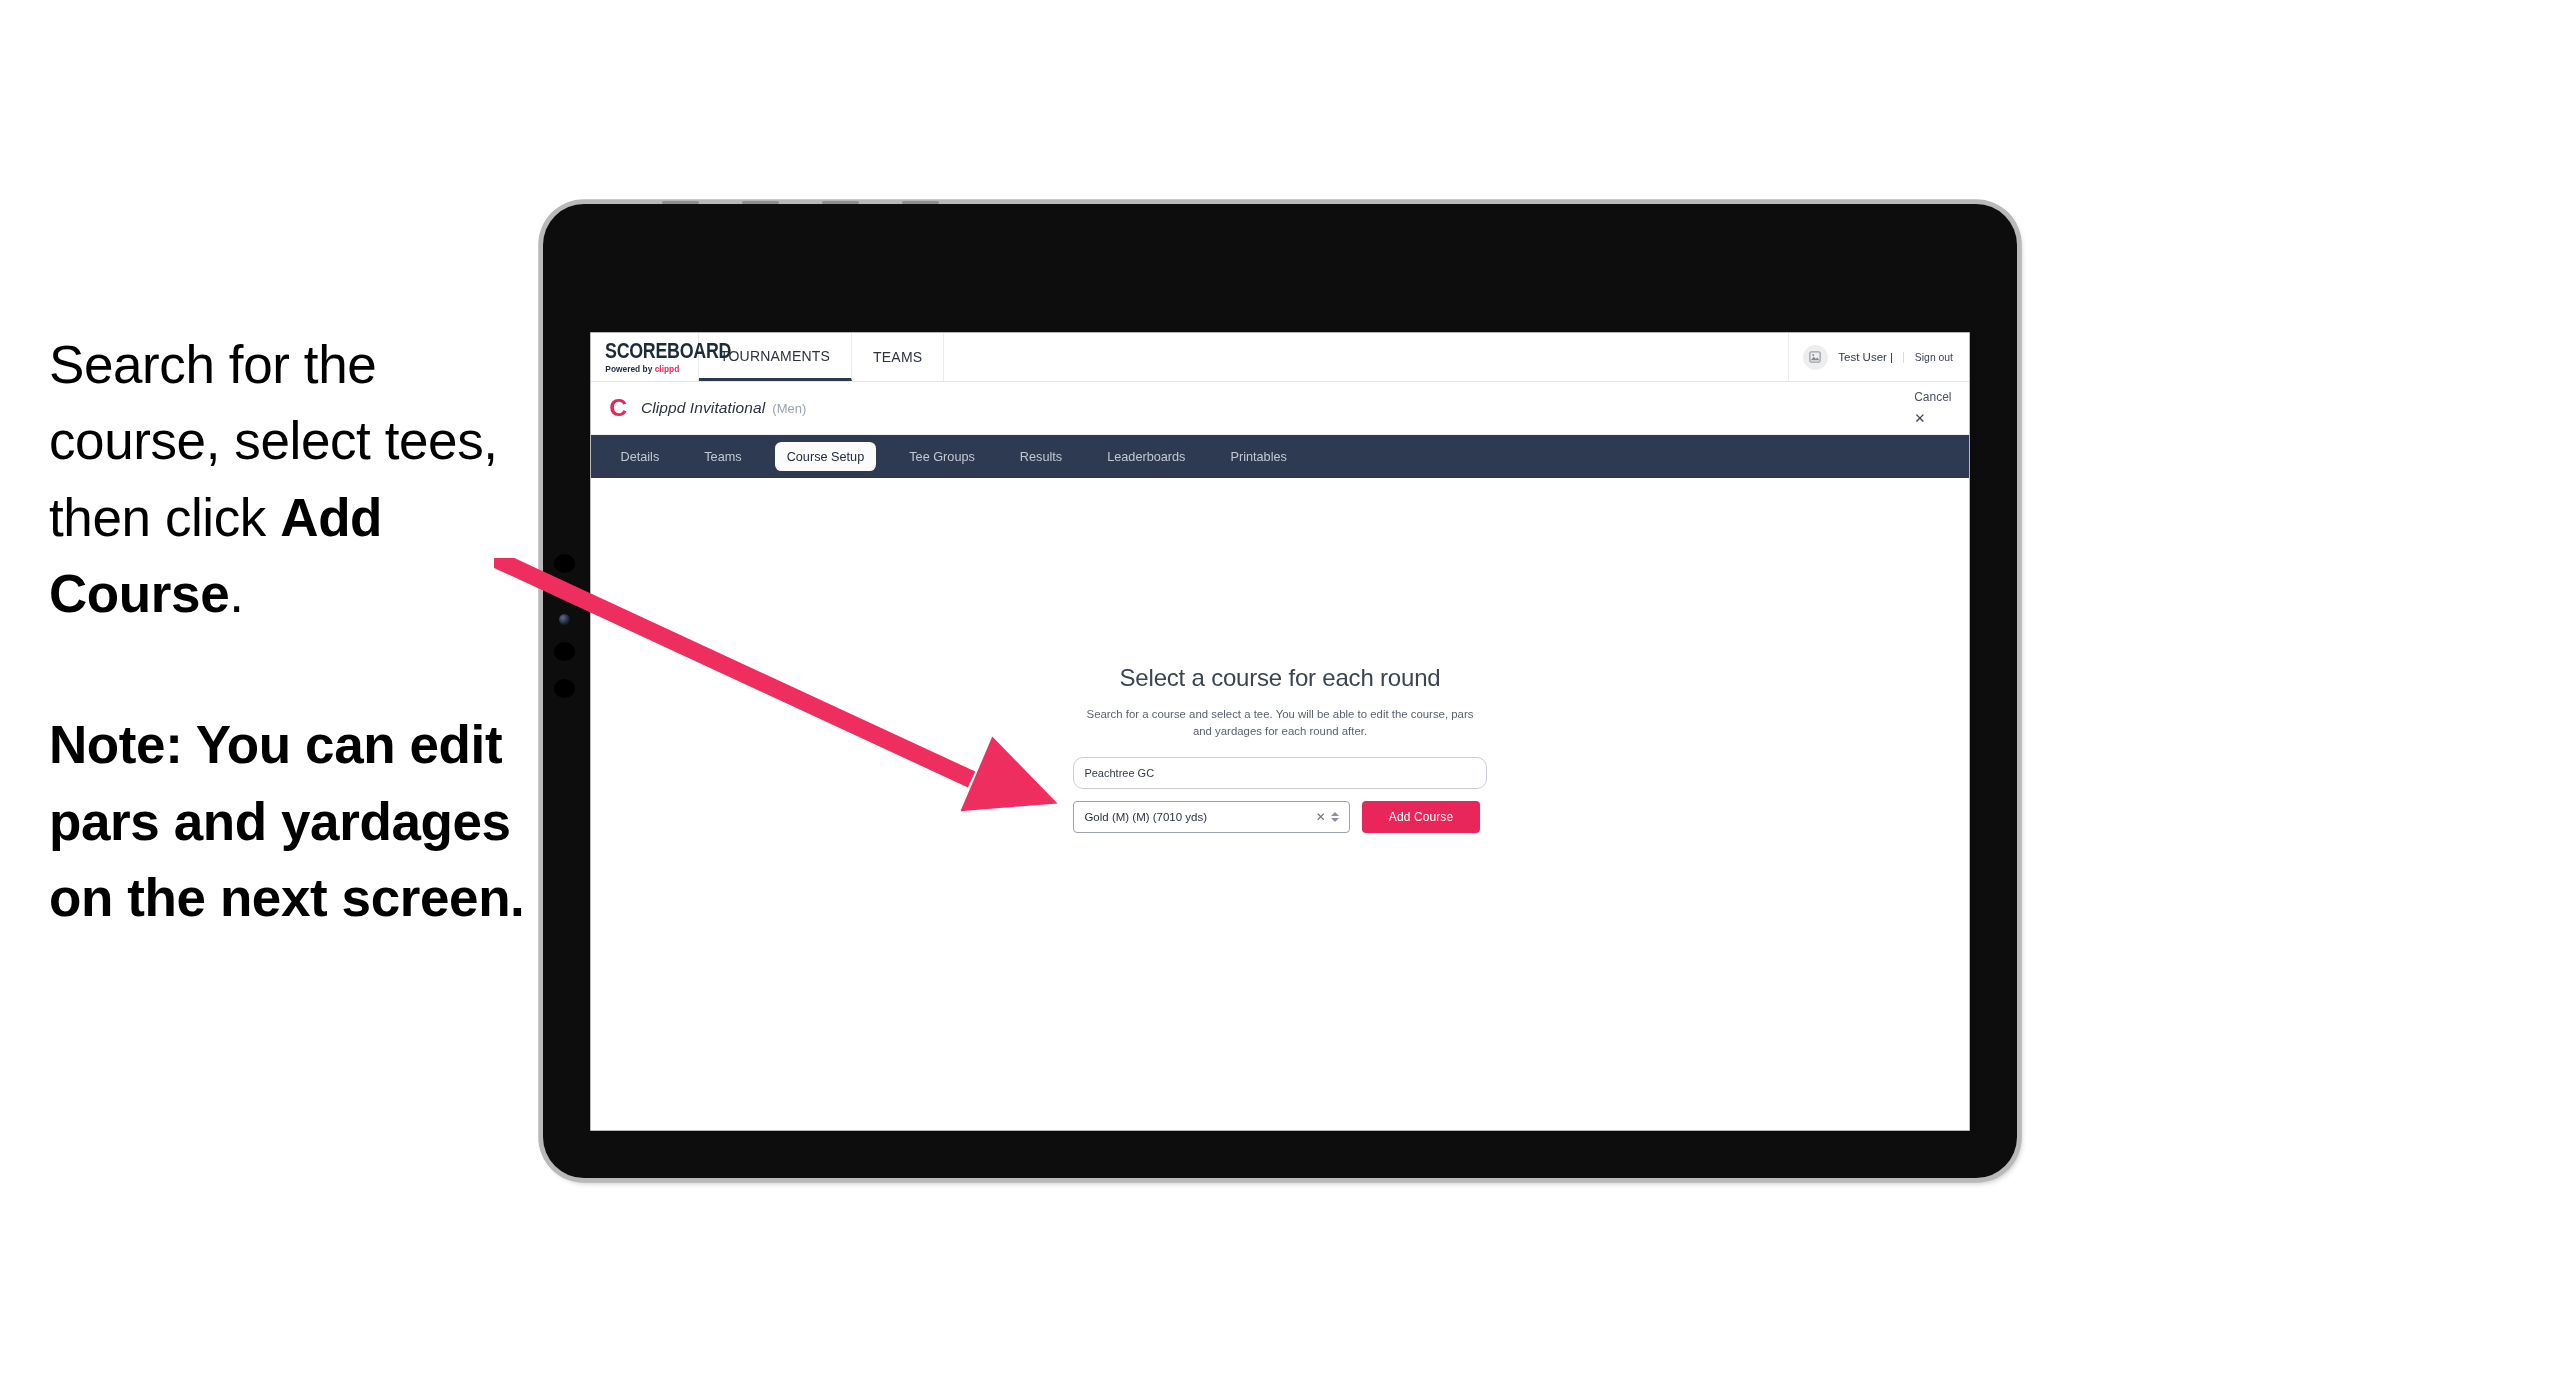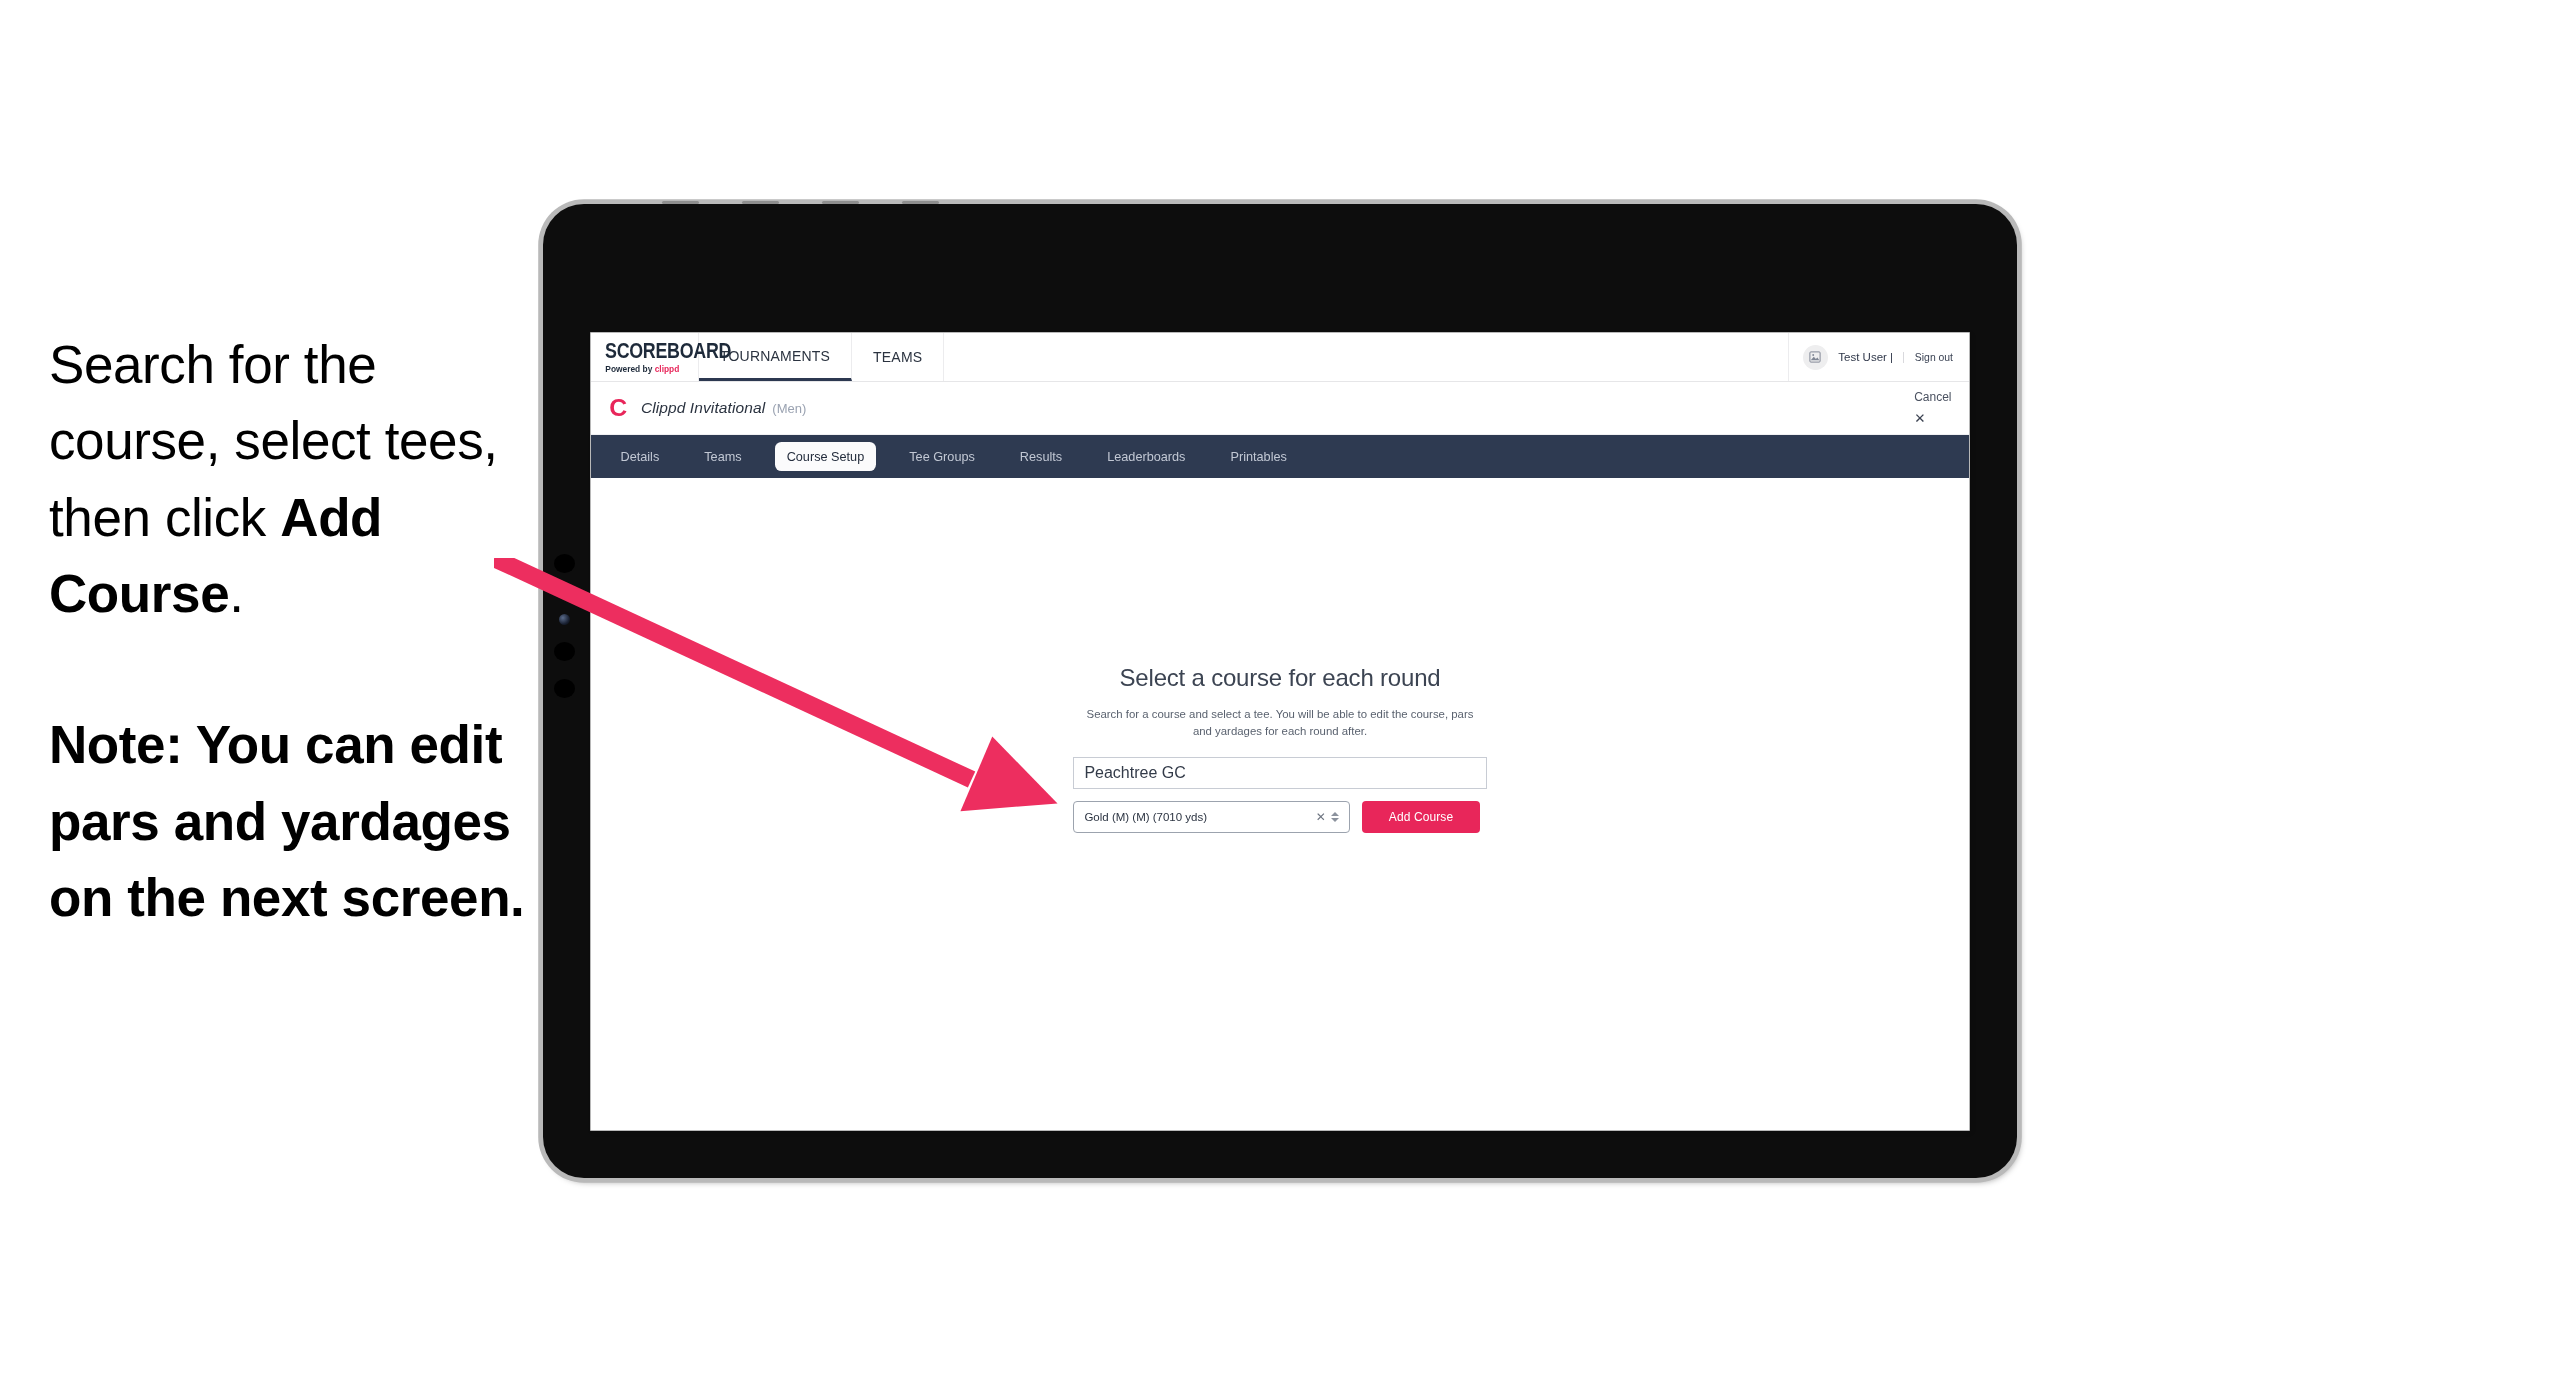--- a/index.html
+++ b/index.html
@@ -264,25 +264,25 @@
     font-size: 11.4px;
     line-height: 1.5;
     color: #5a626f;
     padding: 0 11px;
   }
   #course-input {
     margin-top: 17.5px;
     width: 100%;
     height: 32px;
     border: 0.8px solid #c8ccd4;
-    border-radius: 0;
+    border-radius: 10px;
     background: #fff;
     padding: 0 10.4px;
     font-family: "Liberation Sans", sans-serif;
-    font-size: 16px;
+    font-size: 11px;
     color: #333b49;
     outline: none;
     display: block;
   }
   #tee-row {
     margin-top: 12px;
     display: flex;
     align-items: stretch;
     gap: 12px;
   }

